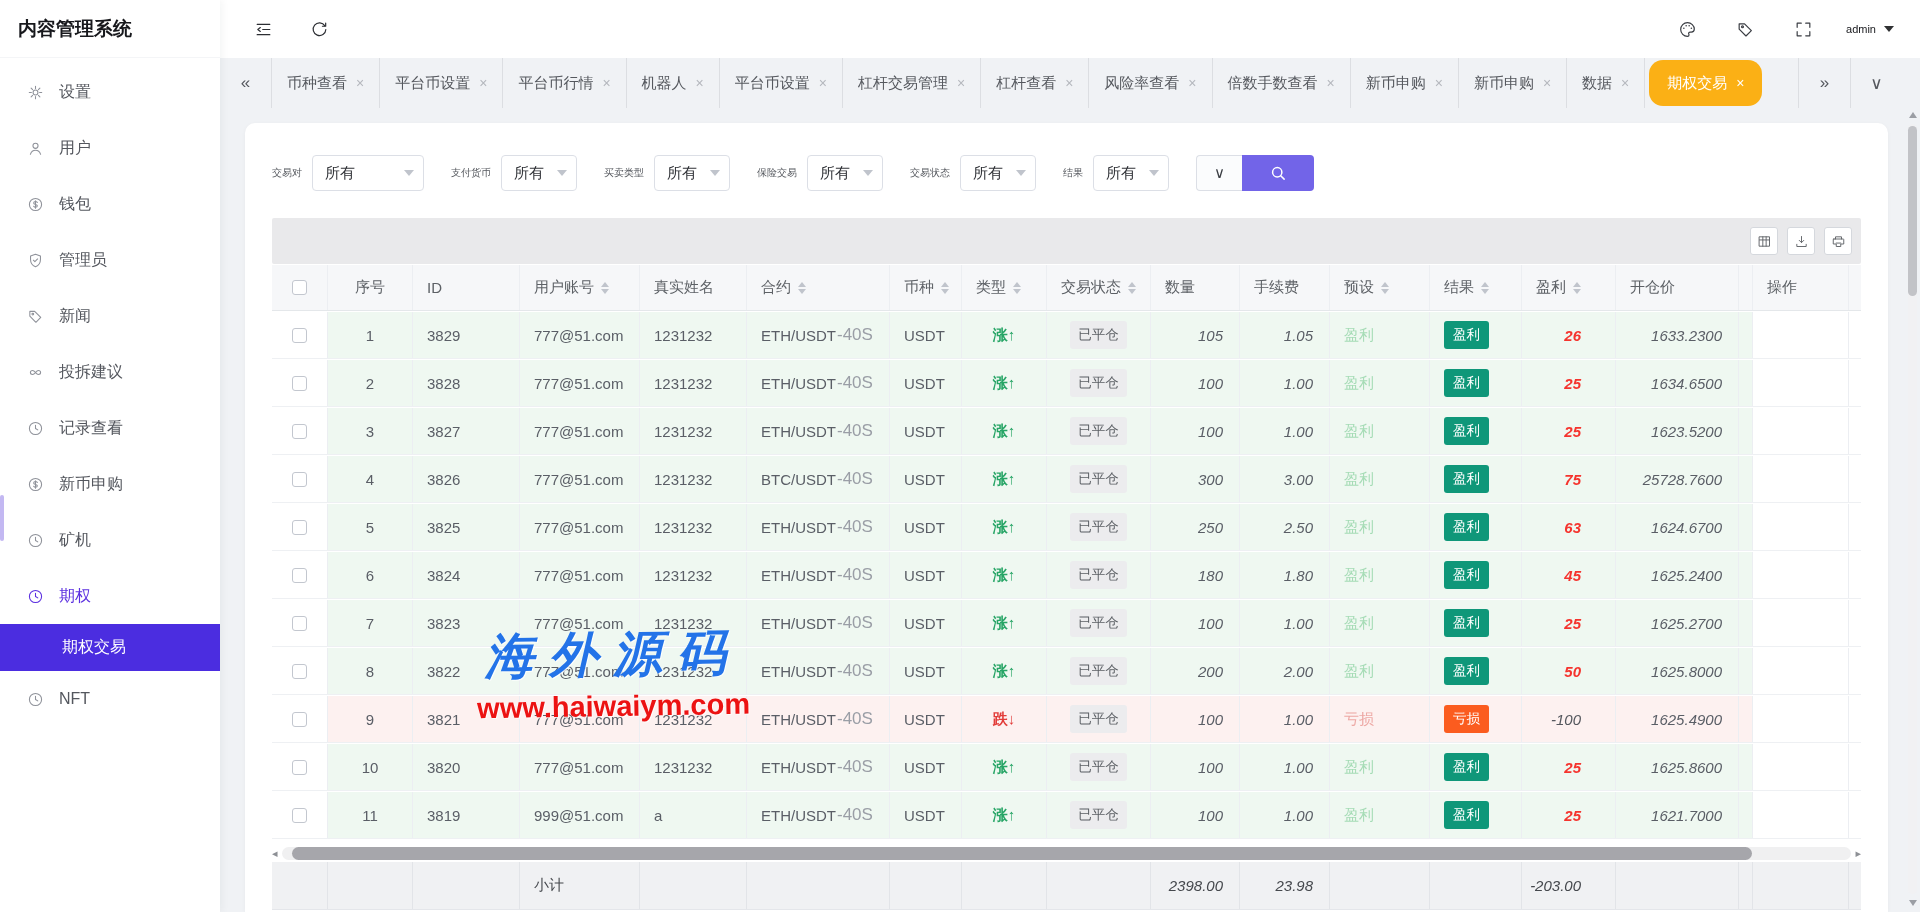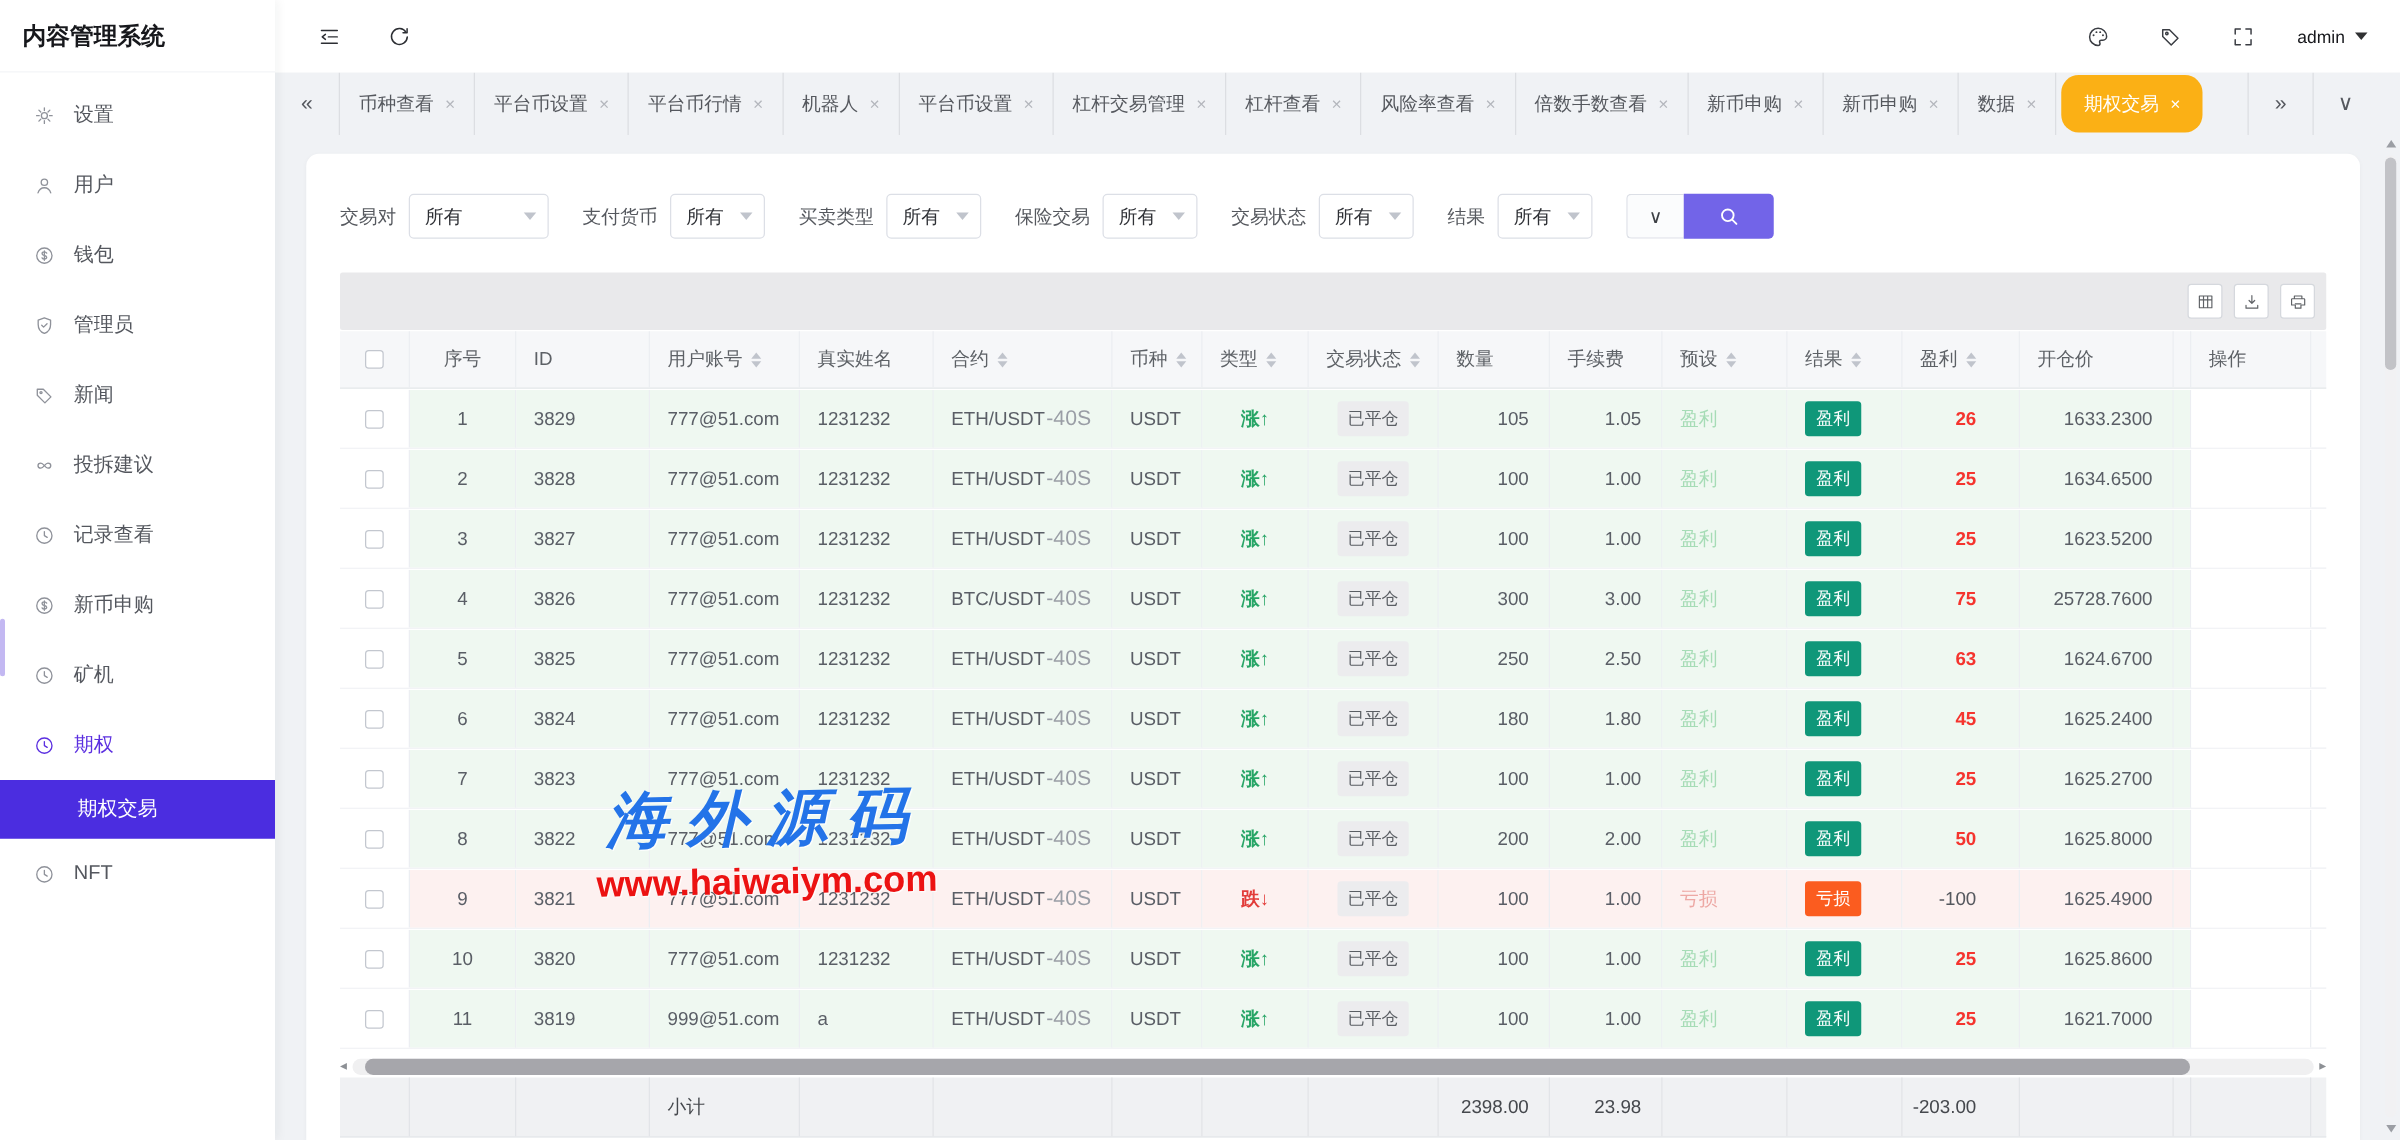--- a/index.html
+++ b/index.html
@@ -24,21 +24,21 @@
 
   
   .topbar { position:absolute; left:220px; top:0; right:0; height:58px; background:#fff;
     display:flex; align-items:center; padding:0 26px; z-index:4; }
   .tb-btn { width:34px; height:34px; display:flex; align-items:center; justify-content:center;
     color:#2c2e33; cursor:pointer; margin-right:22px; }
   .tb-btn .ic { width:19px; height:19px; }
   .tb-right { margin-left:auto; display:flex; align-items:center; }
   .tb-right .tb-btn { margin-right:0; margin-left:24px; color:#3a3d43; }
   .user-box { display:flex; align-items:center; gap:8px; margin-left:26px; cursor:pointer;
-    font-size:14px; color:#17181c; }
+    font-size:11px; color:#17181c; }
   .caret-dn { width:0; height:0; border-left:5px solid transparent; border-right:5px solid transparent;
     border-top:6px solid #303133; }
 
   
   .tabbar { position:absolute; left:220px; top:58px; right:18px; height:50px;
     display:flex; align-items:stretch; z-index:3; }
   .tab-nav { width:52px; display:flex; align-items:center; justify-content:center;
     font-size:17px; color:#55585e; cursor:pointer; }
   .tab-nav.first { border-right:1px solid #dcdee2; }
   .tab-nav.bl { border-left:1px solid #dcdee2; }
@@ -52,21 +52,21 @@
   .tab-spacer { flex:1; }
 
   
   .card { position:absolute; left:245px; top:123px; width:1643px; height:789px;
     background:#fff; border-radius:10px 10px 0 0; overflow:hidden;
     box-shadow:0 1px 4px rgba(0,21,41,.04); }
 
   
   #filters { margin:30px 27px 0; height:40px; display:flex; align-items:center; }
   .fgroup { display:flex; align-items:center; margin-right:27px; }
-  .flabel { font-size:15px; color:#55585e; margin-right:10px; white-space:nowrap; }
+  .flabel { font-size:10px; color:#55585e; margin-right:10px; white-space:nowrap; }
   .select { position:relative; height:36px; border:1px solid #dcdfe6; border-radius:4px;
     background:#fff; display:flex; align-items:center; padding:0 26px 0 12px; width:76px; cursor:pointer; }
   .fgroup:first-child .select { width:112px; }
   .sval { font-size:15px; color:#2f3136; }
   .caret { position:absolute; right:9px; width:0; height:0; border-left:5px solid transparent;
     border-right:5px solid transparent; border-top:6px solid #c0c4cc; }
   .fold-btn { width:46px; height:36px; border:1px solid #dcdfe6; border-right:none;
     border-radius:4px 0 0 4px; background:#fbfcfd; display:flex; align-items:center;
     justify-content:center; font-size:15px; color:#3c3f44; cursor:pointer; }
   .search-btn { width:72px; height:36px; background:#7264e8; border-radius:0 4px 4px 0;
@@ -80,21 +80,21 @@
     display:flex; align-items:center; justify-content:center; color:#5f6266; margin-left:9px; cursor:pointer; }
   .tool-btn .ic { width:15px; height:15px; }
 
   
   #thead, .tr, #summary { display:flex; margin:1px 27px; }
   #thead { height:46px; background:#f6f7f9; border-bottom:1px solid #e4e7ea; }
   .tr { height:47px; border-bottom:1px solid #eef0f3; }
   .cell { height:100%; display:flex; align-items:center; padding:0 14px; font-size:15px;
     border-right:1px solid #eceef2; overflow:hidden; white-space:nowrap; }
   .a-center { justify-content:center; padding:0 4px; }
-  .a-right { justify-content:flex-end; padding-right:16px; }
+  .a-right { justify-content:flex-end; padding-right:16px;font-style:italic; }
   .pr { padding-right:34px; }
   .c0{width:56px}.c1{width:85px}.c2{width:107px}.c3{width:120px}.c4{width:107px}
   .c5{width:143px}.c6{width:72px}.c7{width:85px}.c8{width:104px}.c9{width:89px}
   .c10{width:90px}.c11{width:100px}.c12{width:92px}.c13{width:94px}.c14{width:123px}
   .c15{width:14px;padding:0}.c16{width:96px}
   .th { color:#5d6166; font-size:15px; }
   .sort { display:inline-flex; flex-direction:column; margin-left:7px; gap:2px; cursor:pointer; }
   .sort i { width:0; height:0; border-left:4px solid transparent; border-right:4px solid transparent; }
   .sort .up { border-bottom:5px solid #c0c4cc; }
   .sort .dn { border-top:5px solid #c0c4cc; }

